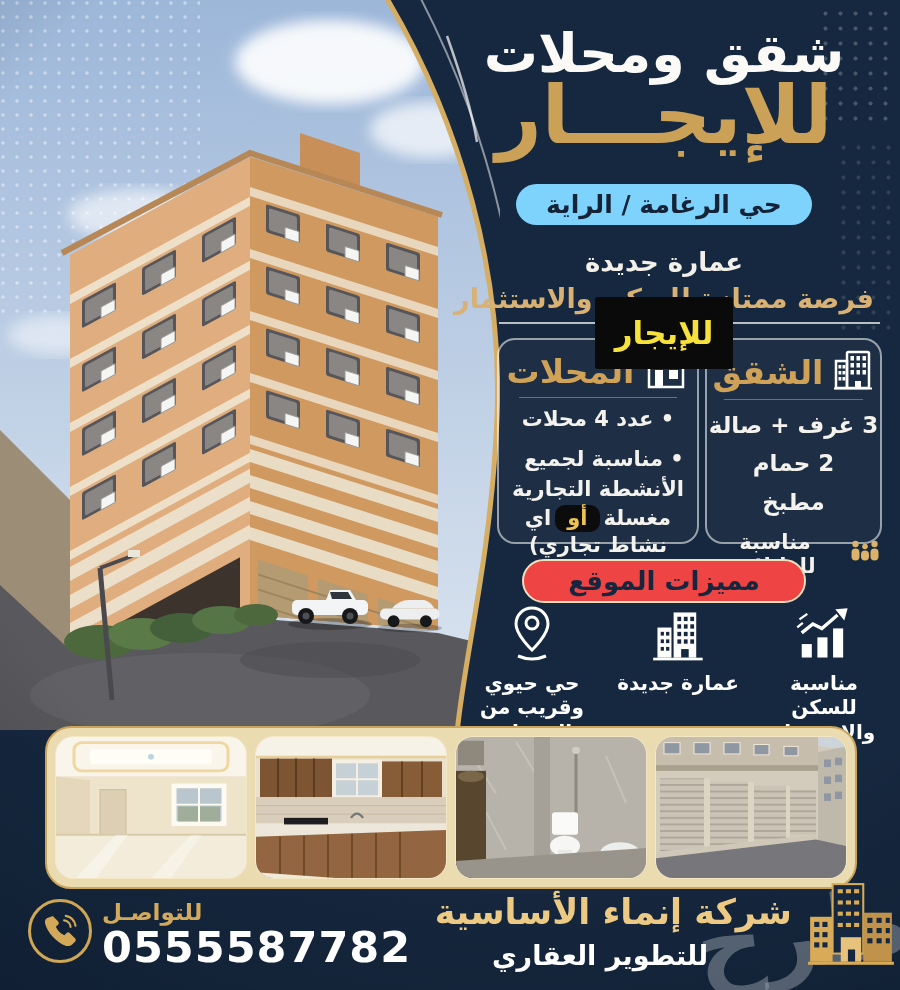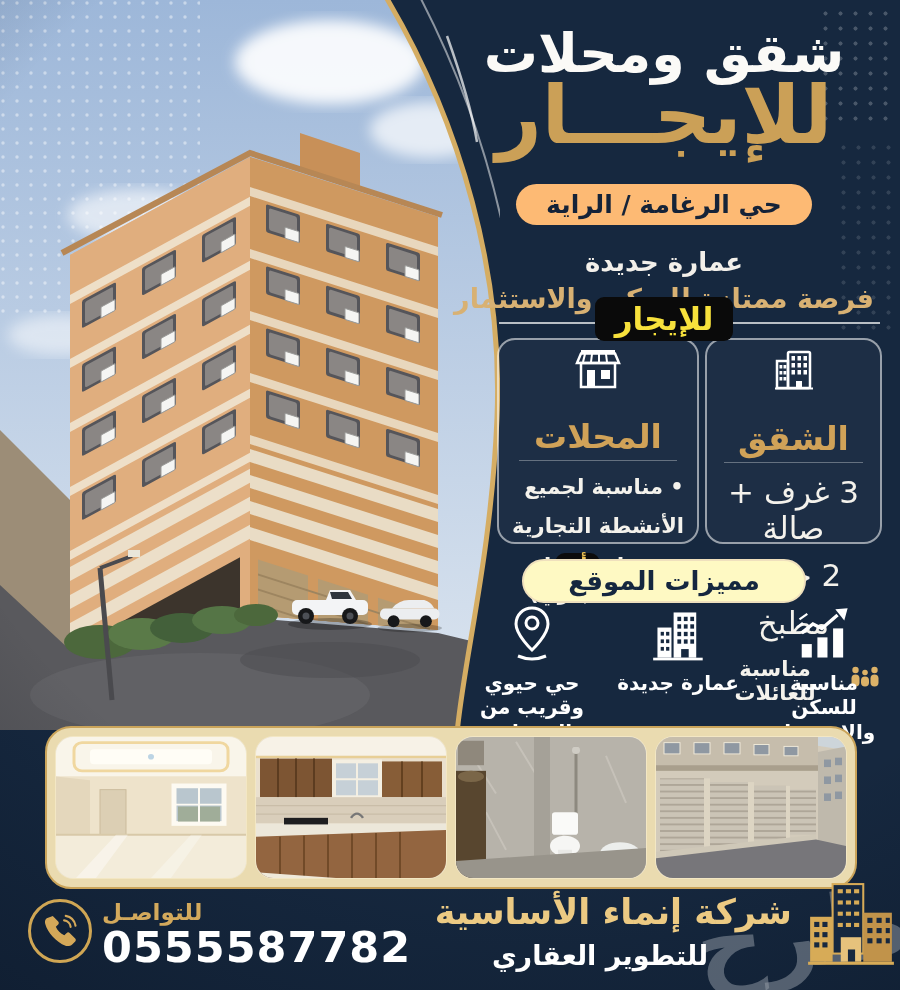--- a/index.html
+++ b/index.html
@@ -14,46 +14,46 @@
   .dots-a,.dots-b{position:absolute;z-index:2;
     background-image:radial-gradient(rgba(255,255,255,.22) 1.8px, transparent 2.3px);
     background-size:15px 15px;}
   .dots-a{left:818px;top:6px;width:78px;height:122px;}
   .dots-b{left:836px;top:140px;width:58px;height:200px;opacity:.55;}
   
   .hdr{z-index:3;left:428px;width:472px;text-align:center;direction:rtl;}
   .title1{top:22px;font-size:54px;font-weight:800;color:#fbfaf7;letter-spacing:-1px;text-align:center;}
   .title2{top:74px;font-size:80px;font-weight:800;color:#cba057;line-height:1.05;}
   .loc-badge-wrap{top:184px;}
-  .loc-badge{display:inline-block;background:#fdba74;color:#152338;font-size:25px;font-weight:700;
+  .loc-badge{display:inline-block;background:#7dd3fc;color:#152338;font-size:25px;font-weight:700;
              padding:6px 30px;border-radius:26px;}
   .sub1{top:247px;font-size:26px;font-weight:700;color:#f3f0ea;}
   .sub2{top:283px;font-size:27px;font-weight:700;color:#d8b173;}
   .rent-line{top:322px;left:499px;width:381px;height:2px;background:rgba(255,255,255,.7);z-index:3;}
   .rent-tag-wrap{top:297px;z-index:4;}
   .rent-tag{display:inline-block;background:#0a0a0a;color:#f7e13c;font-size:31px;font-weight:800;
-            padding:4px 20px;border-radius:9px;}
+            padding:18px 20px;border-radius:3px;}
   
   .box{position:absolute;top:338px;height:206px;border:2px solid rgba(255,255,255,.55);
        border-radius:18px;background:rgba(255,255,255,.03);z-index:3;direction:rtl;text-align:center;}
   .box-apartments{left:705px;width:177px;}
   .box-shops{left:497px;width:202px;}
-  .box-title-row{display:flex;direction:rtl;justify-content:center;align-items:center;gap:24px;margin-top:9px;flex-direction:column;}
+  .box-title-row{display:flex;direction:rtl;justify-content:center;align-items:center;gap:9px;margin-top:9px;}
   .box-title{color:#d0a258;font-size:33px;font-weight:800;}
   .title-underline{height:1px;background:rgba(255,255,255,.32);width:80%;margin:4px auto 0;}
-  .apt-item{margin-top:12px;color:#f4f2ec;font-size:31px;font-weight:400;line-height:1.15;}
+  .apt-item{margin-top:12px;color:#f4f2ec;font-size:23px;font-weight:700;line-height:1.15;}
   .family-row{margin-top:15px;display:flex;direction:rtl;justify-content:center;align-items:center;gap:7px;
               color:#f4f2ec;font-size:21px;font-weight:700;}
   .shop-line{color:#f4f2ec;font-size:21px;font-weight:700;line-height:1.3;}
-  .mt8{margin-top:8px;} .mt13{margin-top:13px;padding-left:12px;} .mt2{margin-top:12px;}
+  .mt8{margin-top:8px;} .mt13{margin-top:13px;padding-left:12px;} .mt2{margin-top:2px;}
   .or-pill{display:inline-block;background:#0c0c0c;color:#ecc253;padding:0 12px;border-radius:10px;
            font-size:21px;font-weight:800;margin:0 4px;}
   
   .features-pill-wrap{top:559px;z-index:3;}
-  .features-pill{display:inline-block;background:#fef9c3;border:2px solid #efe0bd;color:#15273f;
+  .features-pill{display:inline-block;background:#ef4444;border:2px solid #efe0bd;color:#15273f;
                  font-size:26px;font-weight:800;padding:5px 44px;border-radius:28px;}
   .features{top:606px;left:466px;width:424px;display:flex;direction:rtl;justify-content:space-between;z-index:3;}
   .feature{width:132px;text-align:center;}
   .feature svg{height:56px;}
   .feature-label{margin-top:5px;color:#fff;font-weight:700;font-size:20px;line-height:1.22;direction:rtl;}
   
   .strip{top:726px;left:45px;width:812px;height:163px;background:#eadbb0;border:2px solid #caa45a;
          border-radius:26px;display:flex;gap:8px;padding:8px;z-index:3;}
   .photo{flex:1;border-radius:18px;overflow:hidden;position:relative;border:1px solid #f3e7c4;background:#ddd;}
   .photo svg{display:block;width:100%;height:100%;}
@@ -295,20 +295,21 @@
           <line x1="24" y1="5" x2="24" y2="13" stroke="#fff" stroke-width="2"></line>
           <line x1="31" y1="5" x2="32" y2="13" stroke="#fff" stroke-width="2"></line>
           <rect x="6" y="14" width="34" height="24" fill="none" stroke="#fff" stroke-width="2.5"></rect>
           <rect x="12" y="21" width="8" height="17" fill="#fff"></rect>
           <rect x="26" y="21" width="9" height="9" fill="#fff"></rect>
         </svg>
       </span>
       <span class="box-title">المحلات</span>
     </div>
     <div class="title-underline"></div>
+    <div class="shop-line mt8">• عدد 4 محلات</div>
     <div class="shop-line mt13">• مناسبة لجميع</div>
     <div class="shop-line mt2">الأنشطة التجارية</div>
     <div class="shop-line mt2">
       <span>مغسلة</span><span class="or-pill">أو</span><span>اي نشاط تجاري)</span>
     </div>
   </div>
 
   <div class="abs hdr features-pill-wrap">
     <span class="features-pill">مميزات الموقع</span>
   </div>

